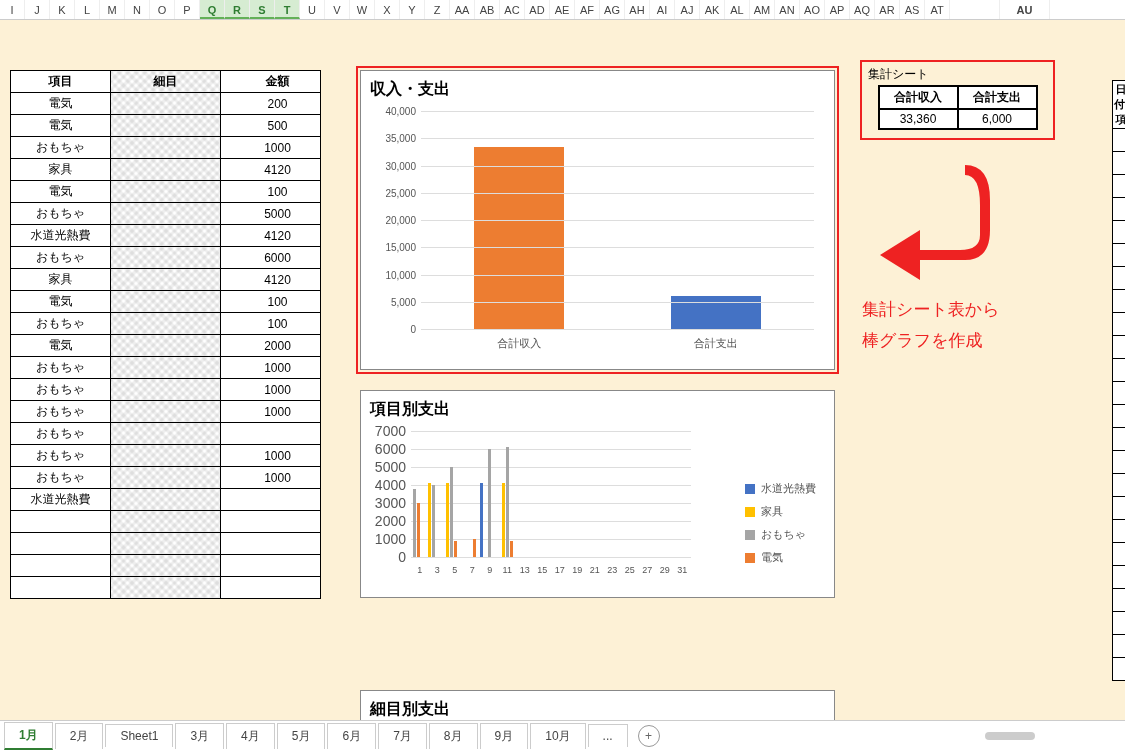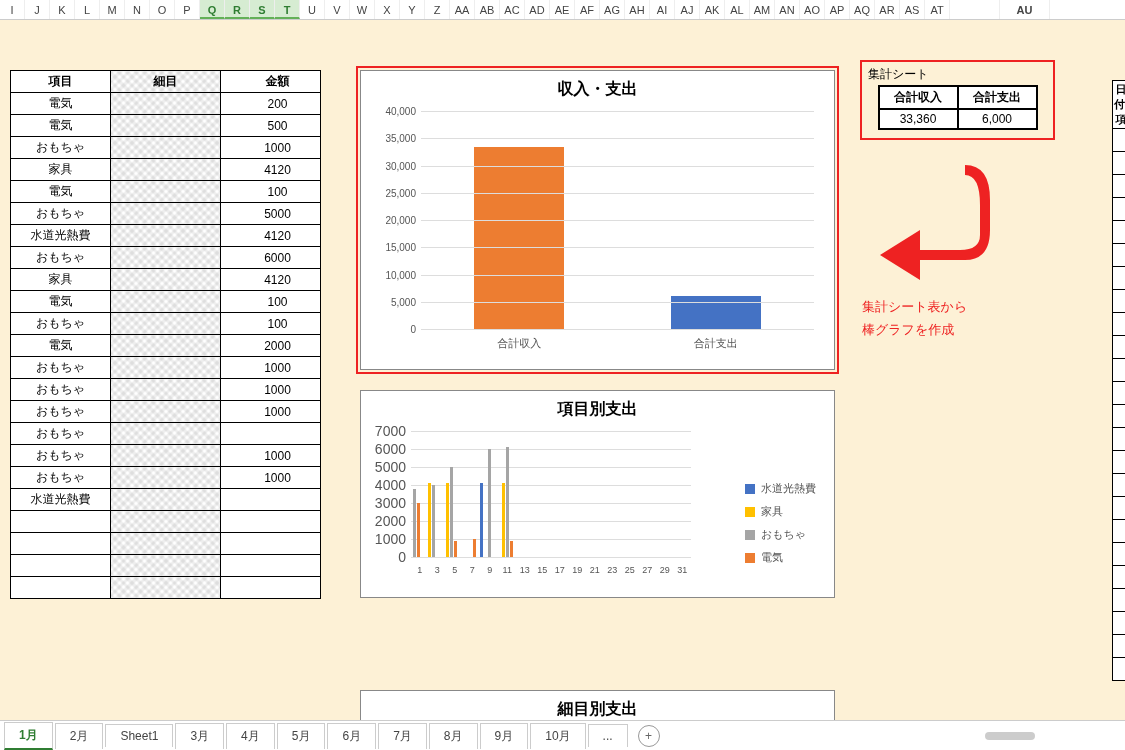--- a/index.html
+++ b/index.html
@@ -64,21 +64,21 @@
   .data-table .col-item { width: 100px; }
   .data-table .col-detail { width: 110px; background-image: repeating-linear-gradient(45deg,#eee 0 3px,#fff 3px 6px),repeating-linear-gradient(-45deg,#eee 0 3px,#fff 3px 6px); background-blend-mode: multiply; }
   .data-table .col-amount { width: 100px; padding-left: 20px; }
 
   .chart-box {
     position: absolute;
     background: #fff;
     border: 1px solid #888;
   }
   .chart-box.highlight { outline: 2px solid #e22; outline-offset: 2px; }
-  .chart-title { font-weight: bold; text-align: center; font-size: 16px; padding: 8px 9px 4px; }
+  .chart-title { font-weight: bold; text-align: left; font-size: 16px; padding: 8px 9px 4px; }
 
   #chart1 { left: 360px; top: 50px; width: 475px; height: 300px; }
   #chart2 { left: 360px; top: 370px; width: 475px; height: 208px; }
   #chart3 { left: 360px; top: 670px; width: 475px; height: 60px; }
 
   .summary-box {
     position: absolute;
     left: 860px; top: 40px;
     width: 195px;
     border: 2px solid #e22;
@@ -102,21 +102,21 @@
   .summary-box th { font-weight: bold; }
 
   .arrow {
     position: absolute;
     left: 870px; top: 145px;
     width: 130px; height: 120px;
   }
   .annotation {
     position: absolute;
     left: 862px; top: 275px;
-    font-size: 13px;
+    font-size: 17px;
     color: #e22;
     line-height: 1.8;
   }
 
   .right-table {
     position: absolute;
     left: 1080px; top: 60px;
     border-collapse: collapse;
     background: #fff;
     margin-left: 32px;

